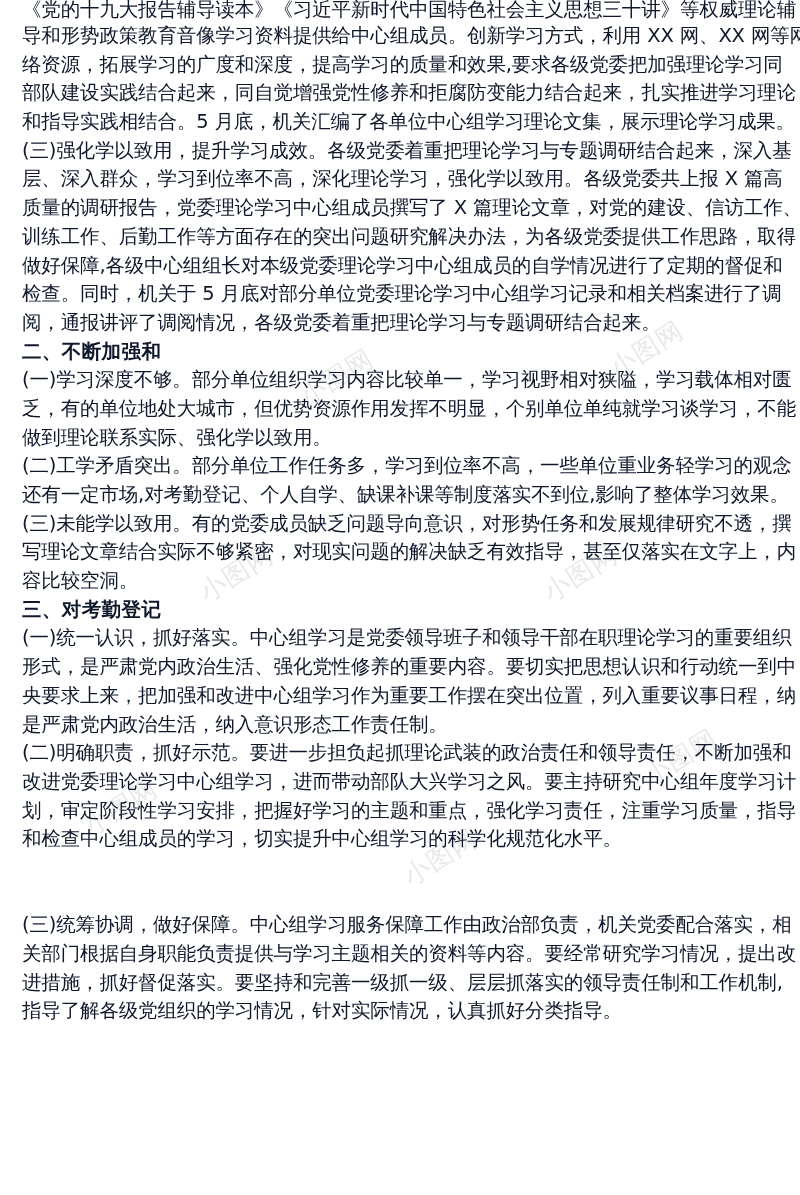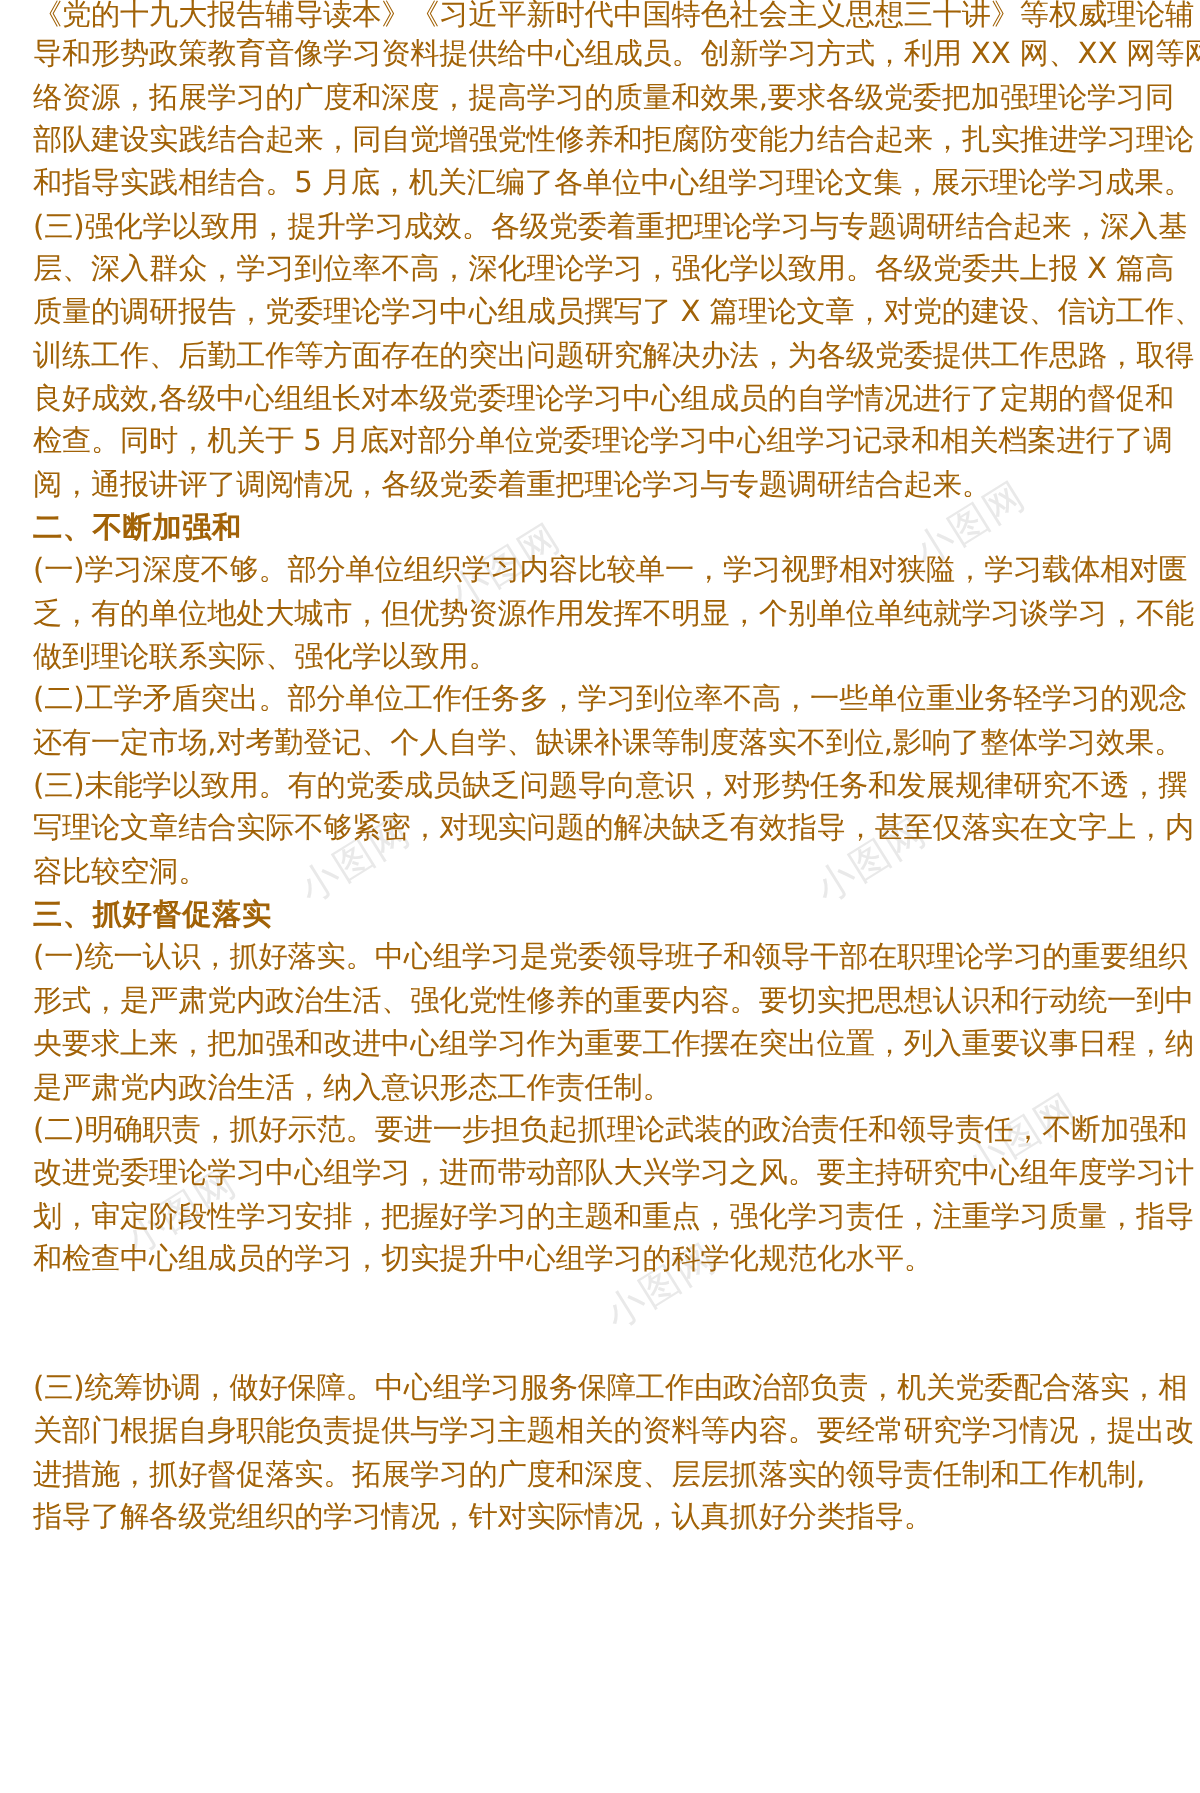--- a/index.html
+++ b/index.html
@@ -51,21 +51,21 @@
     width: 800px;
     z-index: 1;
   }
   .line {
     position: relative;
     margin: 0;
     padding: 0 22px;
     height: 28.7px;
     line-height: 28.7px;
     font-size: 19.5px;
-    color: #a16207;
+    color: #0f172a;
     white-space: nowrap;
     letter-spacing: -0.15px;
   }
   .line.heading {
     font-weight: bold;
     letter-spacing: 0.4px;
   }
   .line.first {
     height: 22px;
     line-height: 20px;
@@ -93,42 +93,42 @@
   <div class="doc-body" id="doc-body">
       <div class="line first">《党的十九大报告辅导读本》《习近平新时代中国特色社会主义思想三十讲》等权威理论辅</div>
       <div class="line">导和形势政策教育音像学习资料提供给中心组成员。创新学习方式，利用 XX 网、XX 网等网</div>
       <div class="line">络资源，拓展学习的广度和深度，提高学习的质量和效果,要求各级党委把加强理论学习同</div>
       <div class="line">部队建设实践结合起来，同自觉增强党性修养和拒腐防变能力结合起来，扎实推进学习理论</div>
       <div class="line">和指导实践相结合。5 月底，机关汇编了各单位中心组学习理论文集，展示理论学习成果。</div>
       <div class="line">(三)强化学以致用，提升学习成效。各级党委着重把理论学习与专题调研结合起来，深入基</div>
       <div class="line">层、深入群众，学习到位率不高，深化理论学习，强化学以致用。各级党委共上报 X 篇高</div>
       <div class="line">质量的调研报告，党委理论学习中心组成员撰写了 X 篇理论文章，对党的建设、信访工作、</div>
       <div class="line">训练工作、后勤工作等方面存在的突出问题研究解决办法，为各级党委提供工作思路，取得</div>
-      <div class="line">良好成效,各级中心组组长对本级党委理论学习中心组成员的自学情况进行了定期的督促和</div>
+      <div class="line">做好保障,各级中心组组长对本级党委理论学习中心组成员的自学情况进行了定期的督促和</div>
       <div class="line">检查。同时，机关于 5 月底对部分单位党委理论学习中心组学习记录和相关档案进行了调</div>
       <div class="line">阅，通报讲评了调阅情况，各级党委着重把理论学习与专题调研结合起来。</div>
       <div class="line heading">二、不断加强和</div>
       <div class="line">(一)学习深度不够。部分单位组织学习内容比较单一，学习视野相对狭隘，学习载体相对匮</div>
       <div class="line">乏，有的单位地处大城市，但优势资源作用发挥不明显，个别单位单纯就学习谈学习，不能</div>
       <div class="line">做到理论联系实际、强化学以致用。</div>
       <div class="line">(二)工学矛盾突出。部分单位工作任务多，学习到位率不高，一些单位重业务轻学习的观念</div>
       <div class="line">还有一定市场,对考勤登记、个人自学、缺课补课等制度落实不到位,影响了整体学习效果。</div>
       <div class="line">(三)未能学以致用。有的党委成员缺乏问题导向意识，对形势任务和发展规律研究不透，撰</div>
       <div class="line">写理论文章结合实际不够紧密，对现实问题的解决缺乏有效指导，甚至仅落实在文字上，内</div>
       <div class="line">容比较空洞。</div>
-      <div class="line heading">三、抓好督促落实</div>
+      <div class="line heading">三、对考勤登记</div>
       <div class="line">(一)统一认识，抓好落实。中心组学习是党委领导班子和领导干部在职理论学习的重要组织</div>
       <div class="line">形式，是严肃党内政治生活、强化党性修养的重要内容。要切实把思想认识和行动统一到中</div>
       <div class="line">央要求上来，把加强和改进中心组学习作为重要工作摆在突出位置，列入重要议事日程，纳</div>
       <div class="line">是严肃党内政治生活，纳入意识形态工作责任制。</div>
       <div class="line">(二)明确职责，抓好示范。要进一步担负起抓理论武装的政治责任和领导责任，不断加强和</div>
       <div class="line">改进党委理论学习中心组学习，进而带动部队大兴学习之风。要主持研究中心组年度学习计</div>
       <div class="line">划，审定阶段性学习安排，把握好学习的主题和重点，强化学习责任，注重学习质量，指导</div>
       <div class="line">和检查中心组成员的学习，切实提升中心组学习的科学化规范化水平。</div>
       <div class="spacer"></div>
       <div class="spacer"></div>
       <div class="line">(三)统筹协调，做好保障。中心组学习服务保障工作由政治部负责，机关党委配合落实，相</div>
       <div class="line">关部门根据自身职能负责提供与学习主题相关的资料等内容。要经常研究学习情况，提出改</div>
-      <div class="line">进措施，抓好督促落实。拓展学习的广度和深度、层层抓落实的领导责任制和工作机制,</div>
+      <div class="line">进措施，抓好督促落实。要坚持和完善一级抓一级、层层抓落实的领导责任制和工作机制,</div>
       <div class="line">指导了解各级党组织的学习情况，针对实际情况，认真抓好分类指导。</div>
     </div>
 
 </div>
 
 </body></html>

